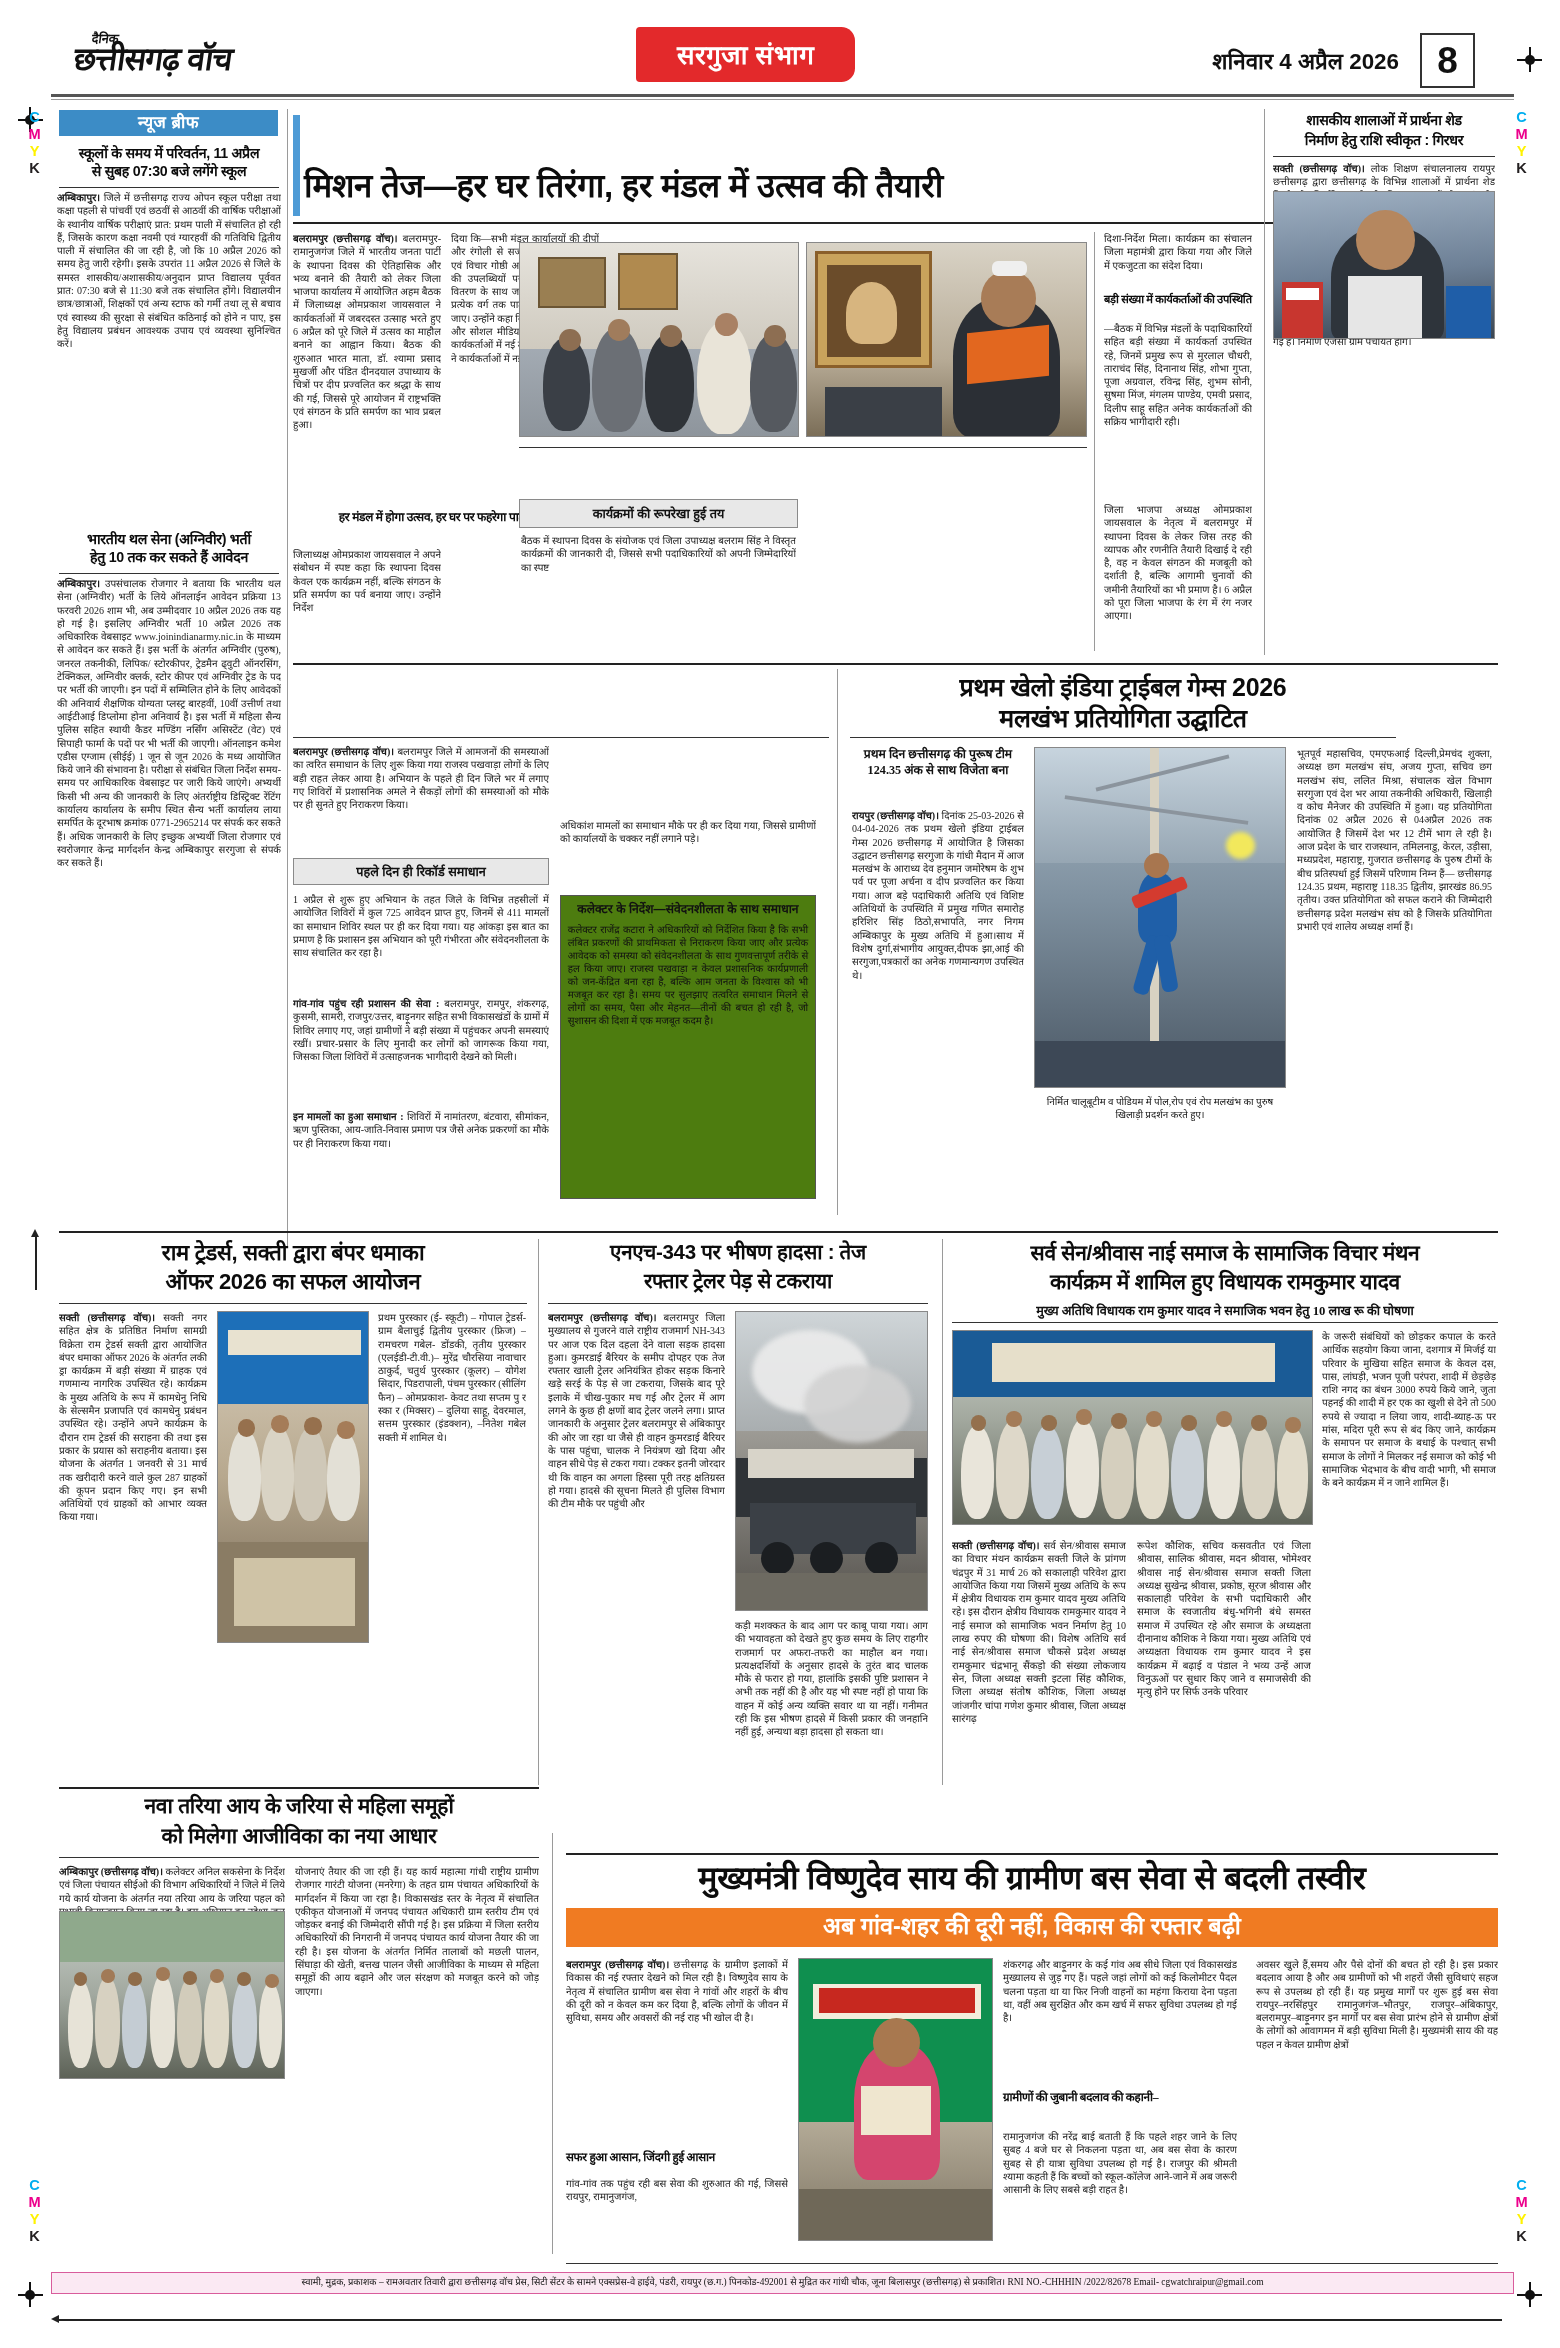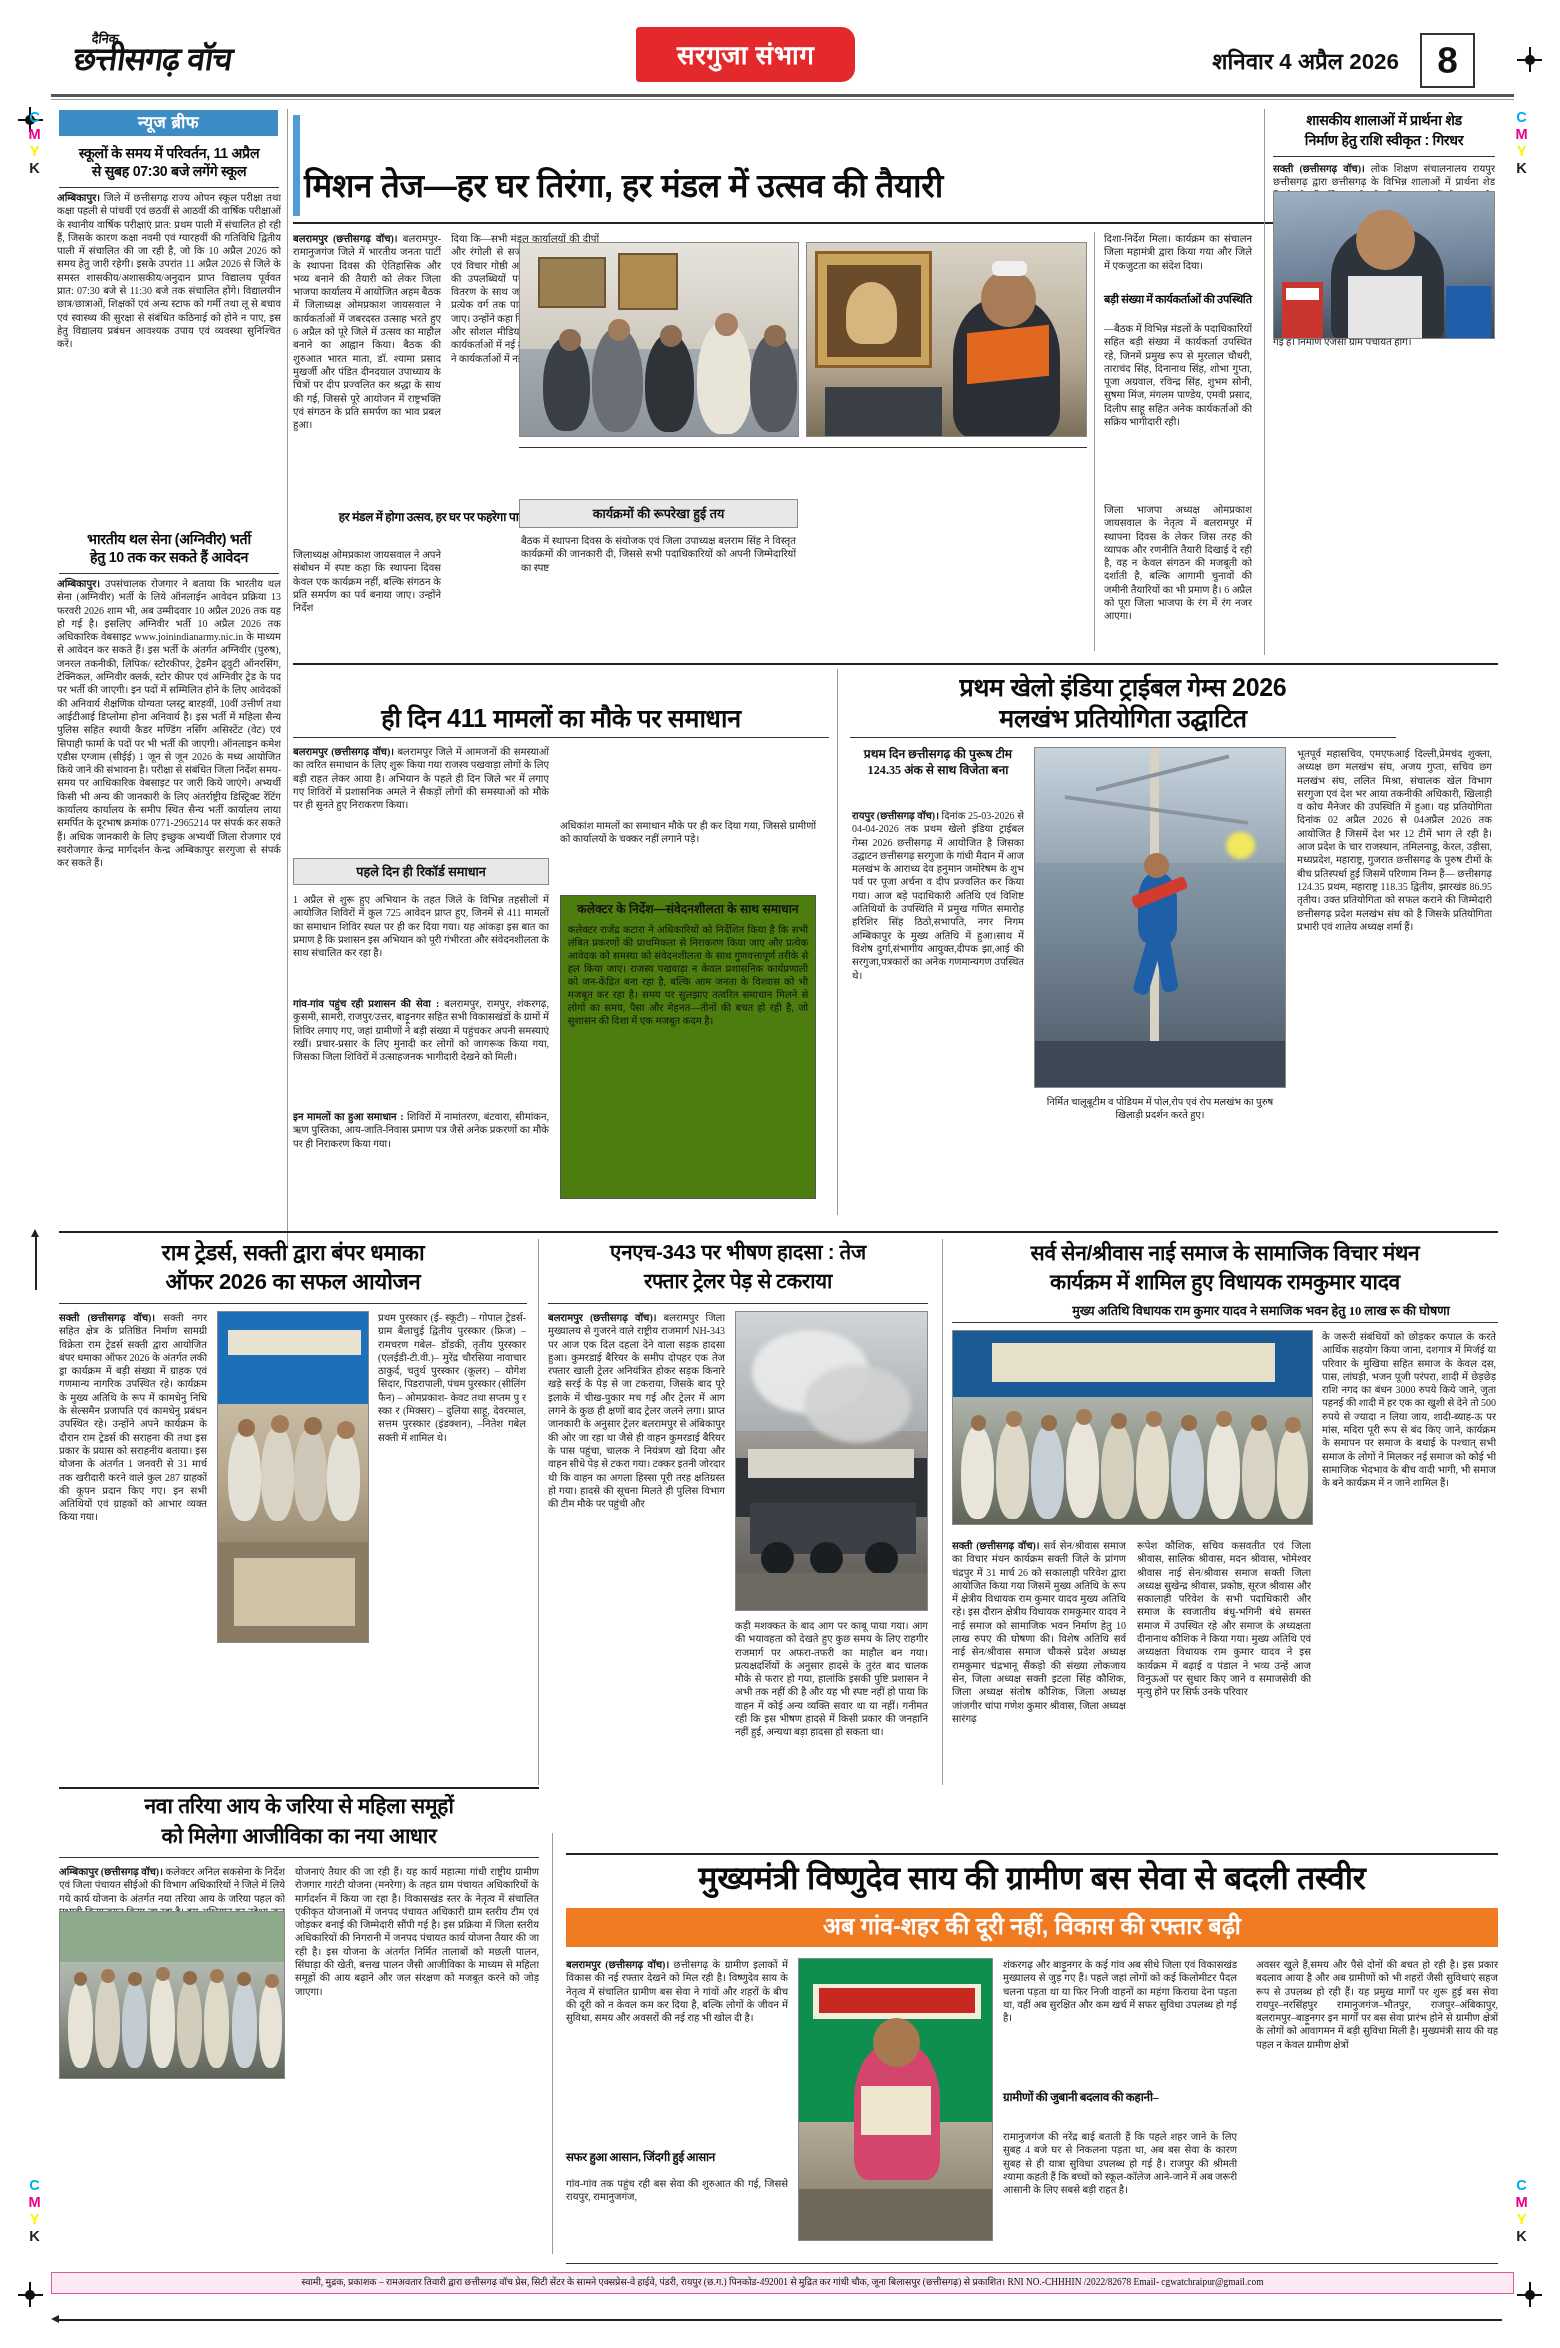--- a/index.html
+++ b/index.html
@@ -316,21 +316,20 @@
       <div class="strip" style="left:74px;top:84px;width:74px;height:64px;background:#e6e6e6;"></div>
       <div class="strip" style="left:7.8px;top:90px;width:41px;height:59px;background:#c8362f;"></div>
       <div class="strip" style="left:11.7px;top:96px;width:33px;height:11.7px;background:#fff;"></div>
       <div class="strip" style="left:172px;top:94px;width:45px;height:55px;background:#1f5ea8;"></div>
     </div>
   </div>
   <div class="body-text" style="left:1273px;top:347px;width:222px;height:293px;"></div>
 
   <div class="hrule thick" style="left:293px;top:663px;width:1205px;"></div>
 
-  <div class="hl" style="left:293px;top:704px;width:536px;font-size:25px;">ही दिन 411 मामलों का मौके पर समाधान</div>
   <div class="hrule" style="left:293px;top:737px;width:536px;"></div>
 
   <div class="body-text" style="left:293px;top:745px;width:256px;height:109px;">
     <b>बलरामपुर (छत्तीसगढ़ वॉच)।</b><span> बलरामपुर जिले में आमजनों की समस्याओं का त्वरित समाधान के लिए शुरू किया गया राजस्व पखवाड़ा लोगों के लिए बड़ी राहत लेकर आया है। अभियान के पहले ही दिन जिले भर में लगाए गए शिविरों में प्रशासनिक अमले ने सैकड़ों लोगों की समस्याओं को मौके पर ही सुनते हुए निराकरण किया।</span>
   </div>
   <div class="grey-band" style="left:293px;top:858px;width:256px;height:27px;line-height:17.6px;">पहले दिन ही रिकॉर्ड समाधान</div>
   <div class="body-text" style="left:293px;top:893px;width:256px;height:99px;">1 अप्रैल से शुरू हुए अभियान के तहत जिले के विभिन्न तहसीलों में आयोजित शिविरों में कुल 725 आवेदन प्राप्त हुए, जिनमें से 411 मामलों का समाधान शिविर स्थल पर ही कर दिया गया। यह आंकड़ा इस बात का प्रमाण है कि प्रशासन इस अभियान को पूरी गंभीरता और संवेदनशीलता के साथ संचालित कर रहा है।</div>
   <div class="body-text" style="left:293px;top:1110px;width:256px;height:88px;">
     <b>इन मामलों का हुआ समाधान :</b><span> शिविरों में नामांतरण, बंटवारा, सीमांकन, ऋण पुस्तिका, आय-जाति-निवास प्रमाण पत्र जैसे अनेक प्रकरणों का मौके पर ही निराकरण किया गया।</span>
   </div>
@@ -433,21 +432,21 @@
       <div class="fig" style="left:129px;top:230px;width:33px;height:33px;border-radius:50%;background:#1b1e21;"></div>
       <div class="strip" style="left:0;top:261px;width:100%;height:39px;background:#6d6a61;"></div>
     </div>
   </div>
   <div class="body-text" style="left:735px;top:1619px;width:193px;height:195px;">कड़ी मशक्कत के बाद आग पर काबू पाया गया। आग की भयावहता को देखते हुए कुछ समय के लिए राहगीर राजमार्ग पर अफरा-तफरी का माहौल बन गया। प्रत्यक्षदर्शियों के अनुसार हादसे के तुरंत बाद चालक मौके से फरार हो गया, हालांकि इसकी पुष्टि प्रशासन ने अभी तक नहीं की है और यह भी स्पष्ट नहीं हो पाया कि वाहन में कोई अन्य व्यक्ति सवार था या नहीं। गनीमत रही कि इस भीषण हादसे में किसी प्रकार की जनहानि नहीं हुई, अन्यथा बड़ा हादसा हो सकता था।</div>
 
   <div class="col-rule" style="left:942px;top:1239px;height:546px;"></div>
 
   <div class="hl" style="left:952px;top:1241px;width:546px;font-size:21px;">सर्व सेन/श्रीवास नाई समाज के  सामाजिक विचार मंथन</div>
   <div class="hl" style="left:952px;top:1270px;width:546px;font-size:21px;">कार्यक्रम में शामिल हुए विधायक रामकुमार यादव</div>
-  <div class="subhl" style="left:988px;top:1301px;width:546px;font-size:12.7px;text-align:center;">मुख्य अतिथि विधायक राम कुमार यादव ने समाजिक भवन हेतु 10 लाख रू की घोषणा</div>
+  <div class="subhl" style="left:952px;top:1301px;width:546px;font-size:12.7px;text-align:center;">मुख्य अतिथि विधायक राम कुमार यादव ने समाजिक भवन हेतु 10 लाख रू की घोषणा</div>
   <div class="hrule" style="left:952px;top:1322px;width:546px;"></div>
 
   <div class="photo ph-b" style="left:952px;top:1330px;width:361px;height:195px;">
     <div class="ph-overlay">
       <div class="strip" style="left:0;top:0;width:100%;height:100%;background:linear-gradient(180deg,#cfd3cc 0%,#a3a99f 45%,#5f6459 100%);"></div>
       <div class="strip" style="left:0;top:0;width:100%;height:34%;background:#1a5b96;"></div>
       <div class="strip" style="left:39px;top:11.7px;width:283px;height:39px;background:#e6dfca;"></div>
       <div class="fig" style="left:7.8px;top:94px;width:33px;height:94px;background:#e9e5da;"></div>
       <div class="fig" style="left:43px;top:90px;width:33px;height:98px;background:#ded8c9;"></div>
       <div class="fig" style="left:78px;top:94px;width:33px;height:94px;background:#c7cfd6;"></div>

